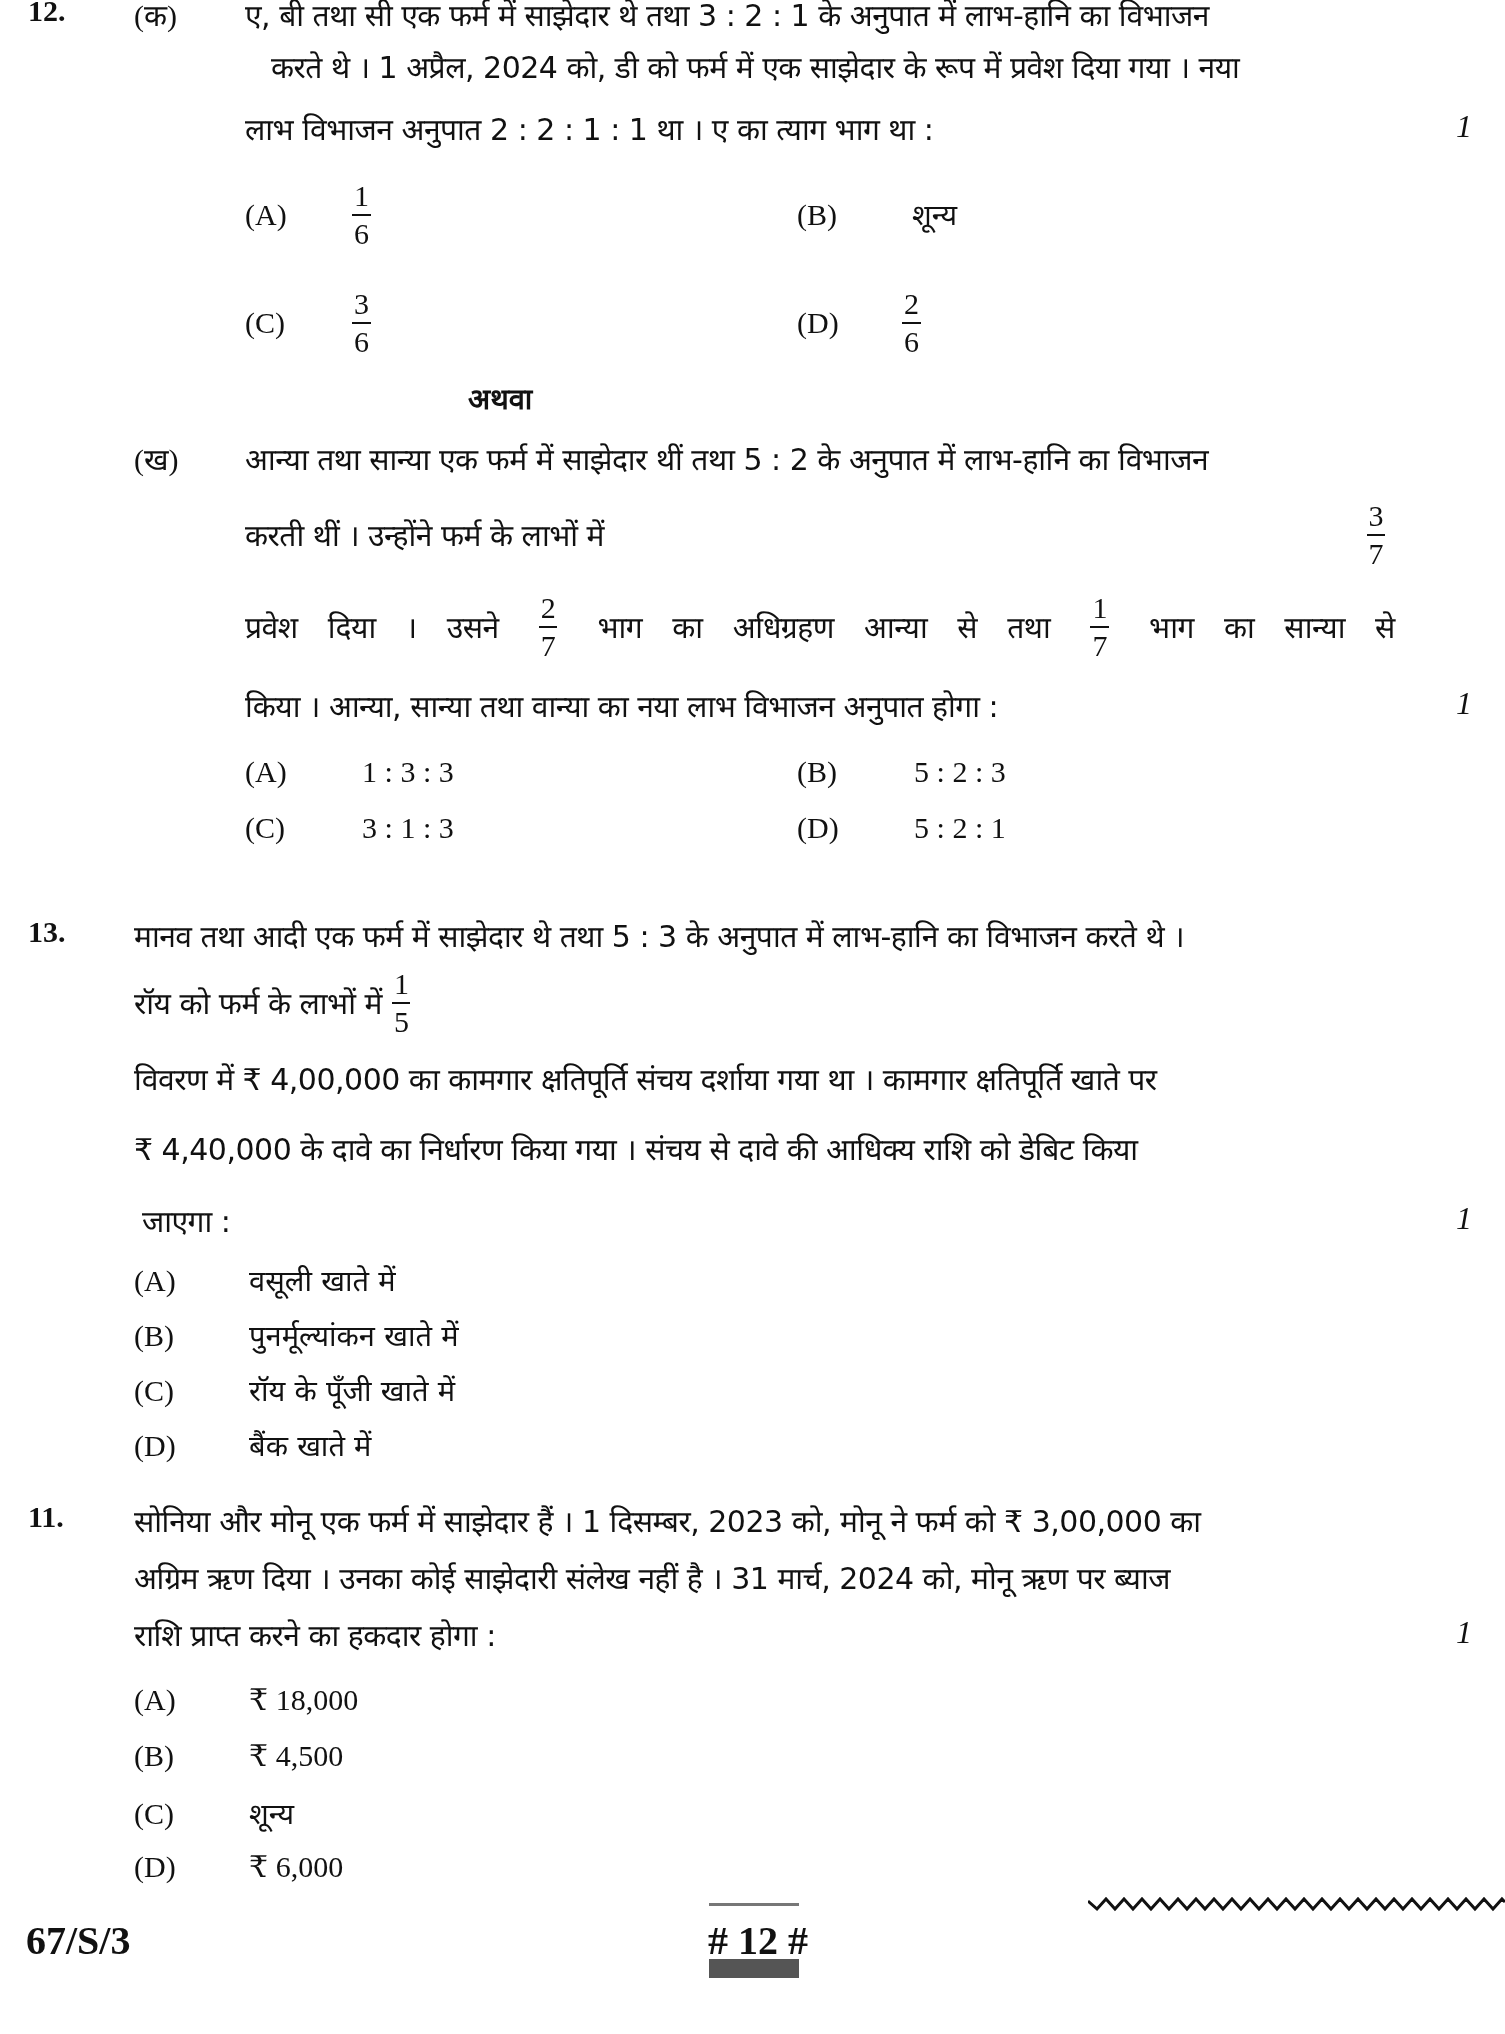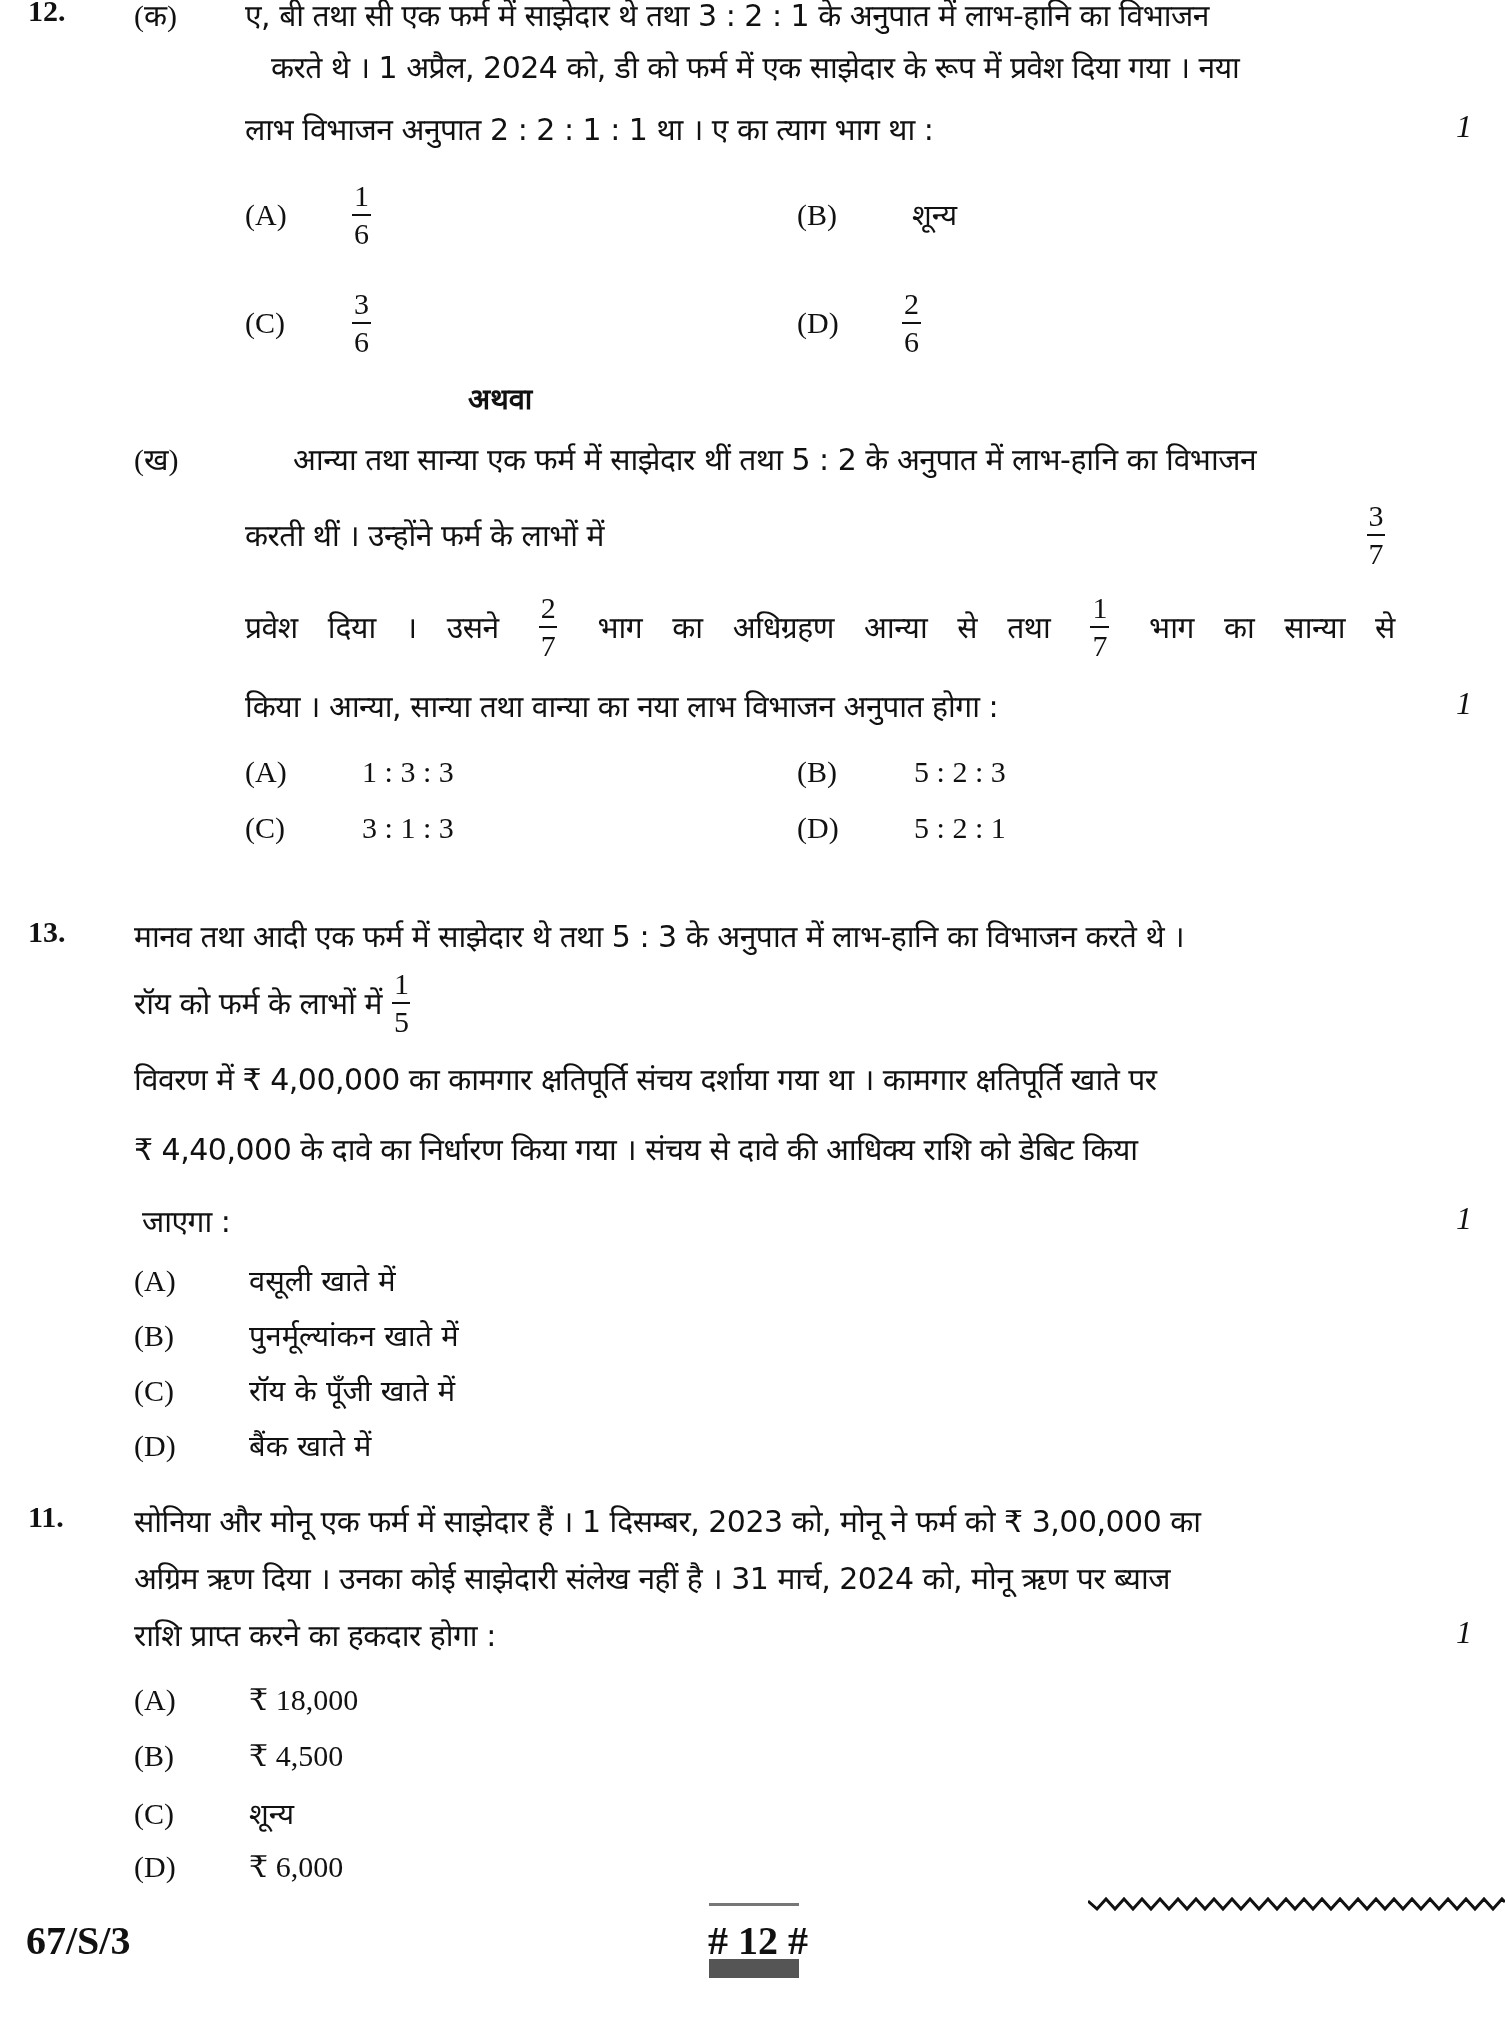--- a/index.html
+++ b/index.html
@@ -67,21 +67,21 @@
     <span class="opt-label" style="display:inline-block; width:90px; vertical-align:middle;">(D)</span>
     <span class="frac" style="margin-left:10px;">
       <span class="num">2</span>
       <span class="den">6</span>
     </span>
   </div>
 
   <div class="abs athva" style="left:468px; top:378px;">अथवा</div>
 
   <div class="abs sub" style="left:134px; top:438px;">(ख)</div>
-  <div class="abs line" style="left:245px; top:438px;margin-left:48px;">
+  <div class="abs line" style="left:245px; top:438px;">
     <span>आन्या तथा सान्या एक फर्म में साझेदार थीं तथा 5 : 2 के अनुपात में लाभ-हानि का विभाजन</span>
   </div>
 
   <div class="abs line" style="left:245px; top:500px; width:1150px; display:flex; align-items:center; justify-content:space-between;">
     <span>करती थीं । उन्होंने फर्म के लाभों में</span>
     <span class="frac">
       <span class="num">3</span>
       <span class="den">7</span>
     </span>
   </div>

